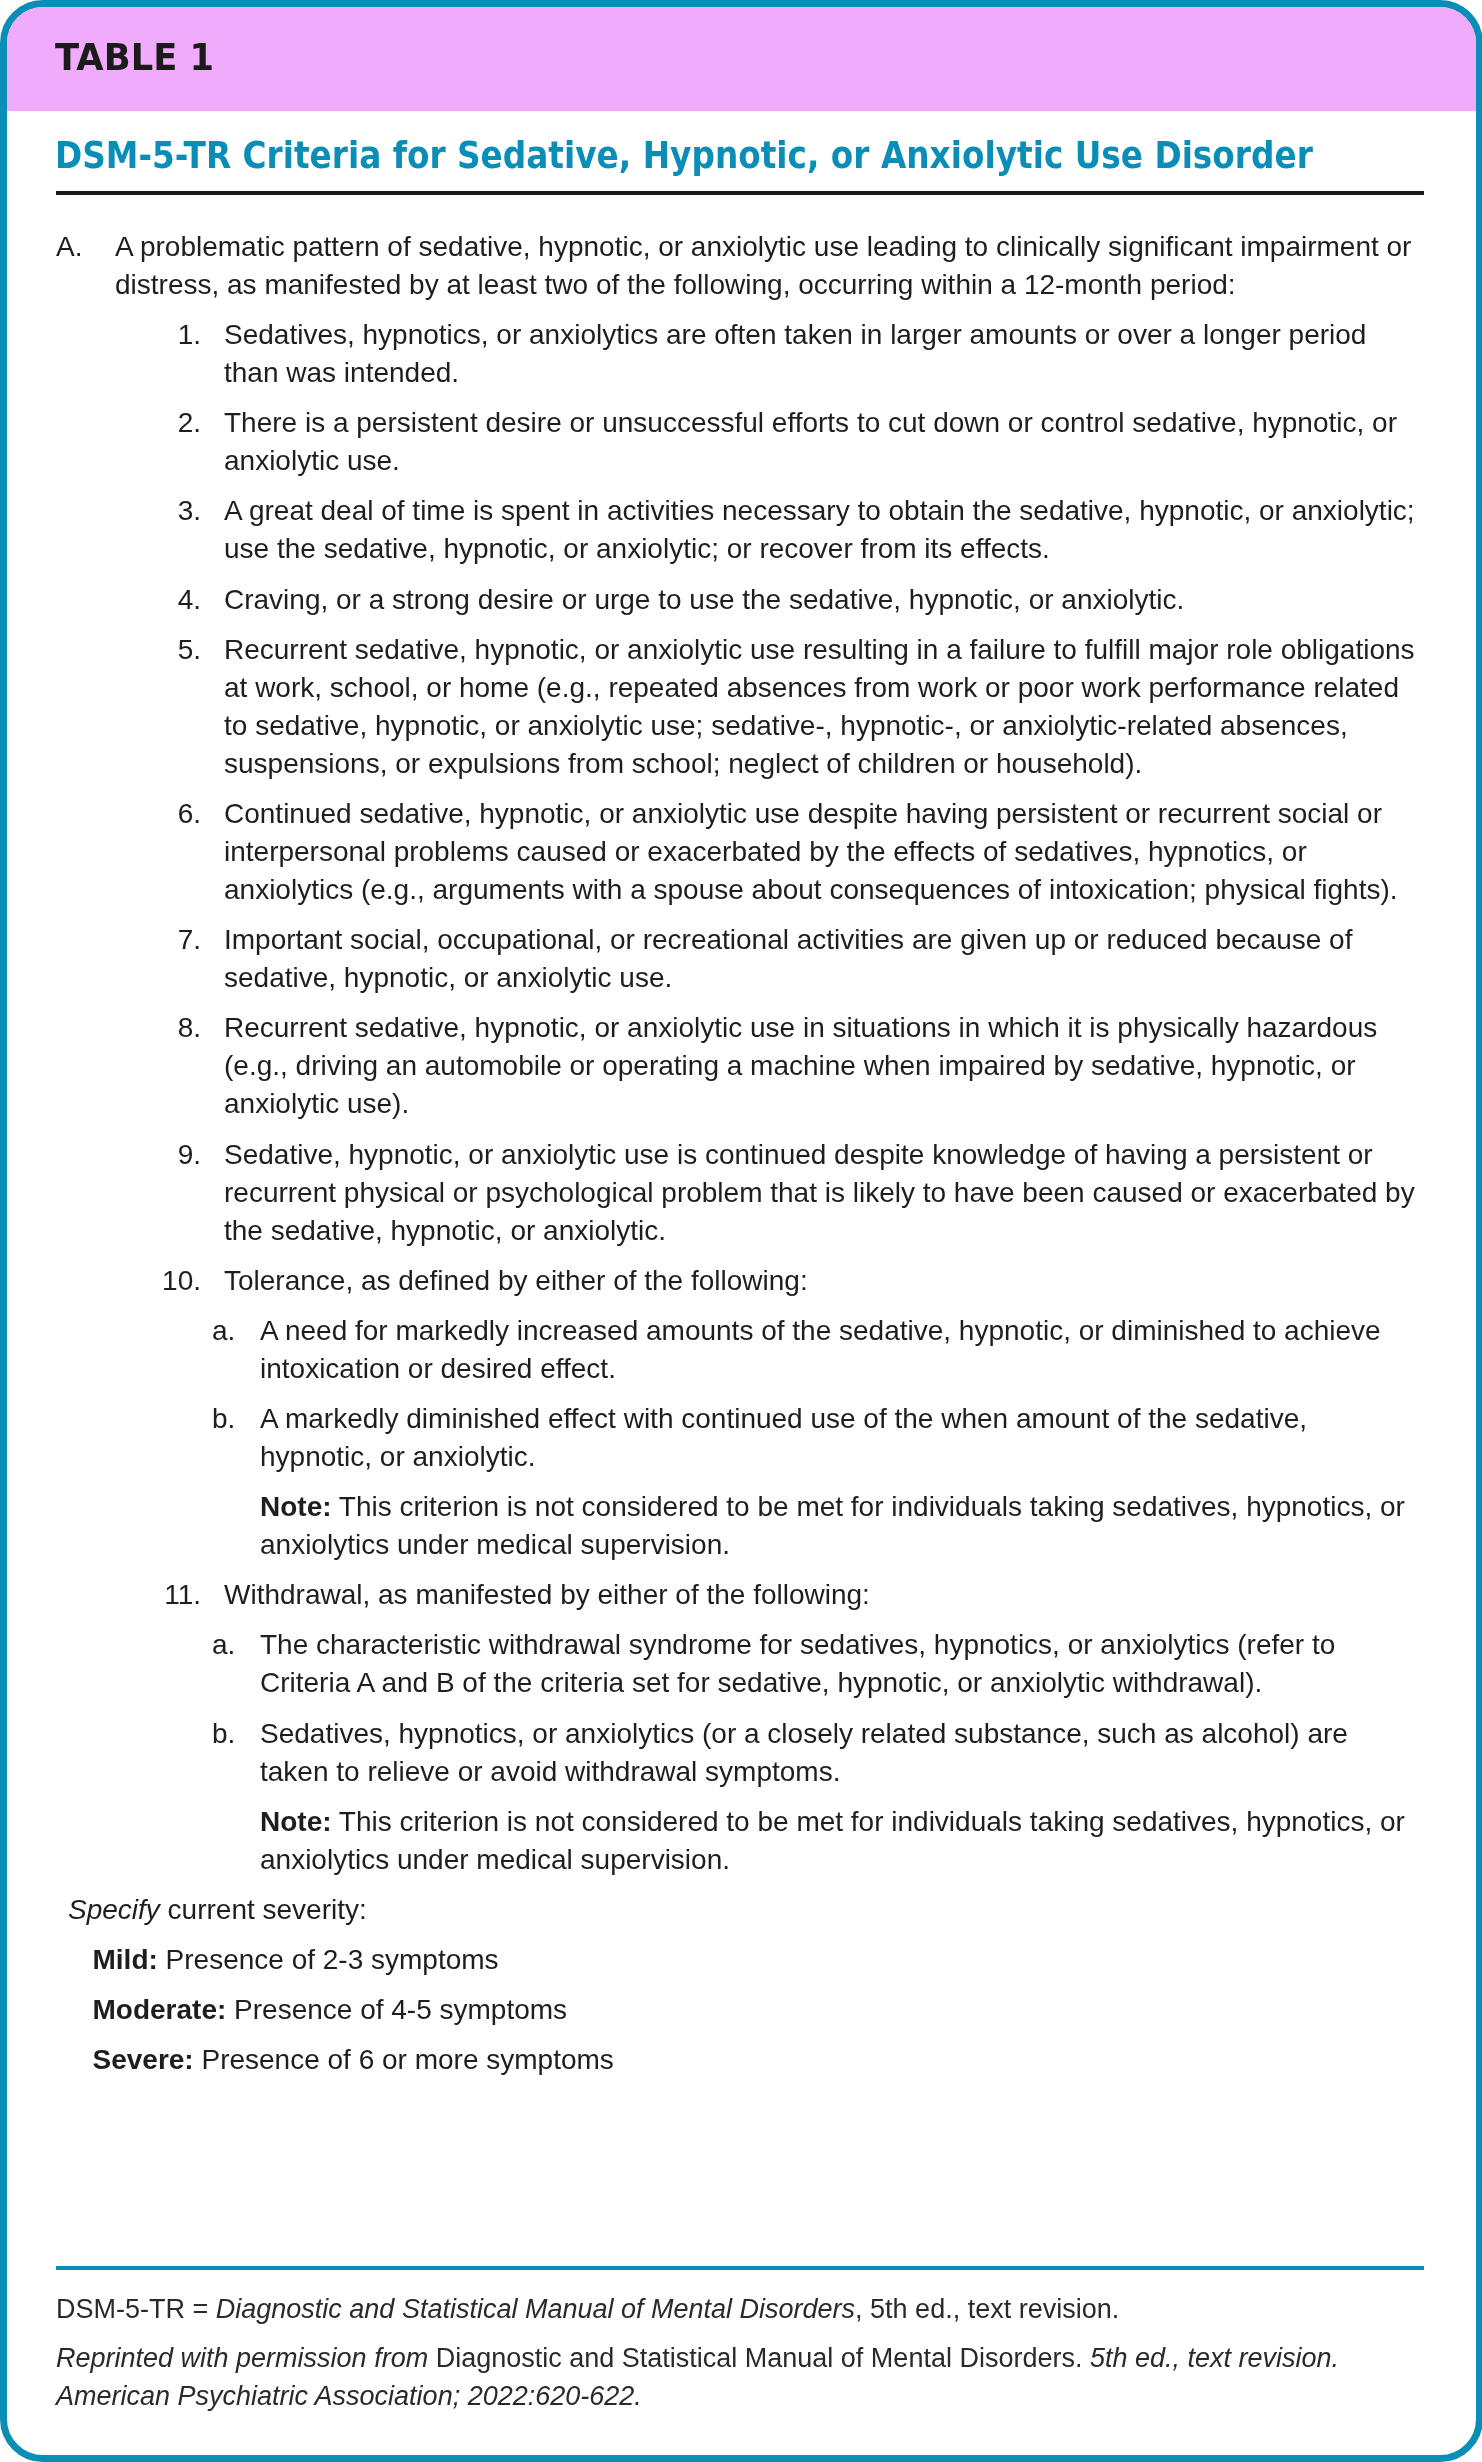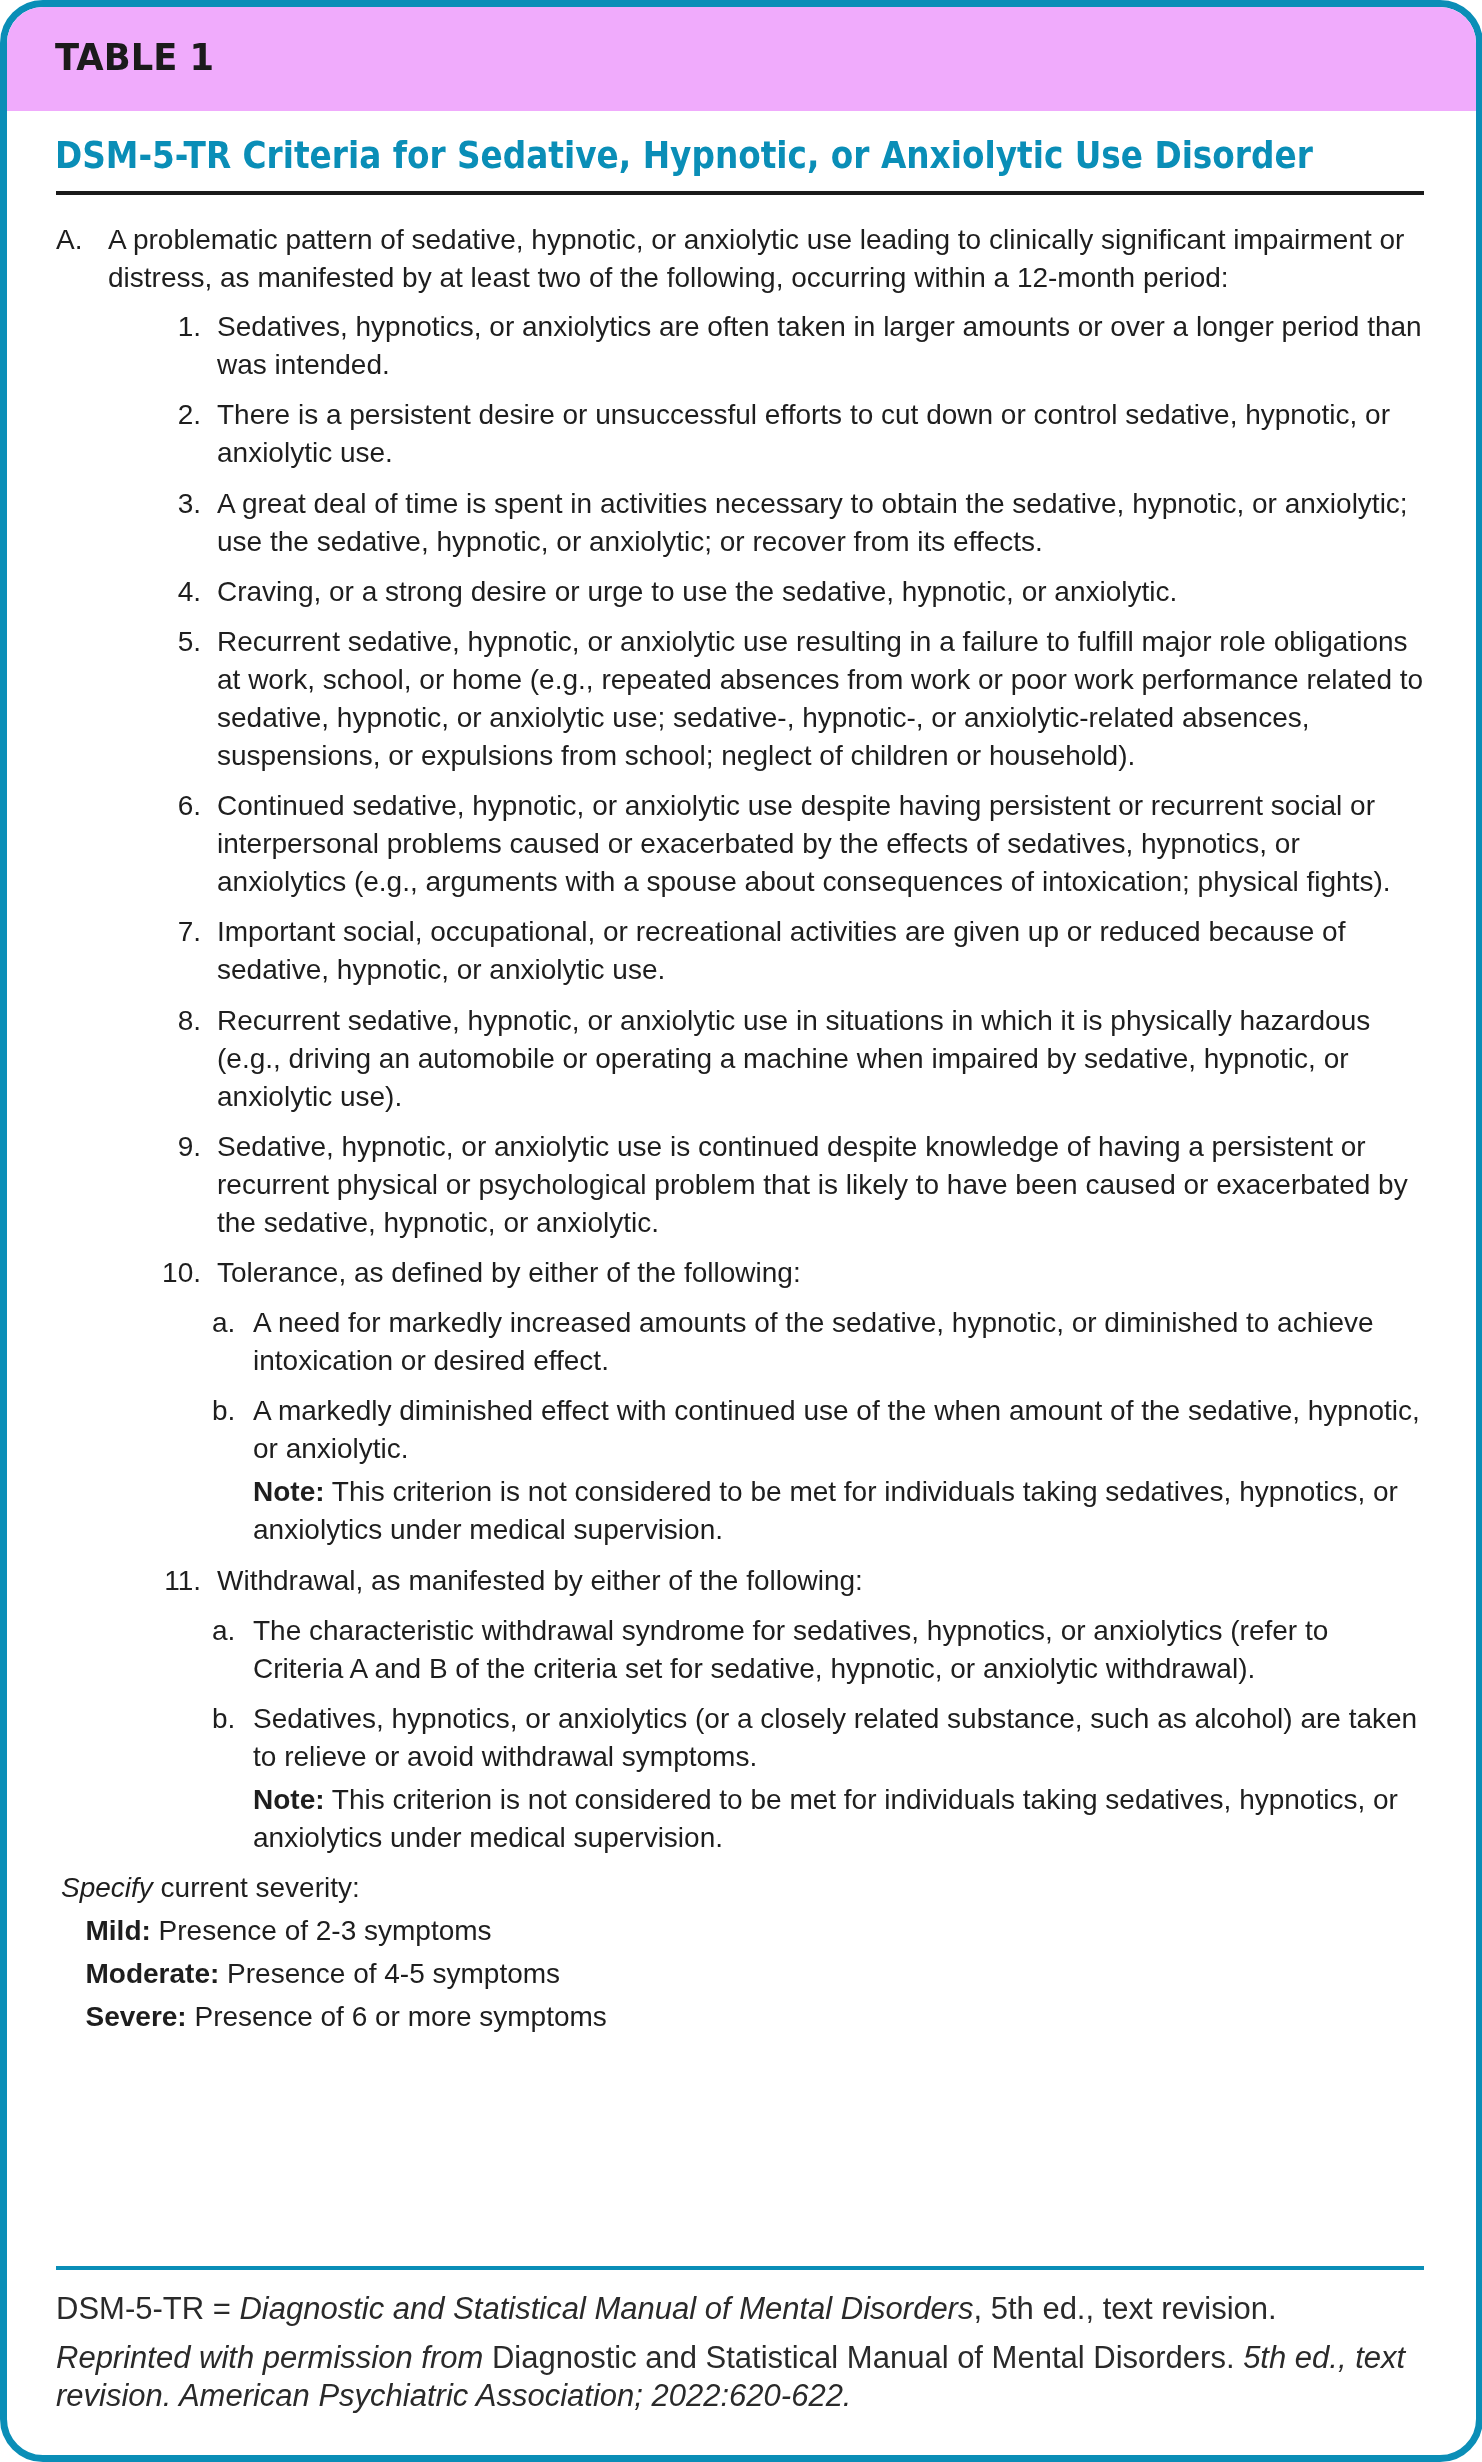--- a/index.html
+++ b/index.html
@@ -25,40 +25,40 @@
       font-family: "DejaVu Sans", sans-serif;
     }
     .rule-black {
       position: absolute; left: 49px; width: 1368px; top: 184px; height: 3.8px; background: #1a1a1a;
     }
     .content {
       position: absolute; left: 49px; top: 209px; width: 1374px;
       font-size: 28px; line-height: 38px; font-family: "Liberation Sans", sans-serif;
       color: #1e1e1e;
     }
-    .content p { margin: 5px; }
+    .content p { margin: 12px; }
     .row { position: relative; }
     .marker { position: absolute; top: 0; }
     .crit-a { padding-left: 47px; }
     .crit-a .marker { left: 0; }
     .items { margin-top: 11.3px; }
     .item { position: relative; padding-left: 109px; margin-bottom: 12.2px; }
     .item .num { position: absolute; right: calc(100% - 98px); top: 0; text-align: right; white-space: nowrap; }
     .sub { position: relative; padding-left: 36px; margin-top: 12.2px; }
     .sub .letter { position: absolute; left: 0; top: 0; }
     .note { padding-left: 36px; margin-top: 12.2px; }
     .b { font-weight: bold; }
     .i { font-style: italic; }
     .specify { margin-top: 1.9px; }
     .sev { padding-left: 24.5px; margin-top: 14px; }
     .rule-teal {
       position: absolute; left: 49px; width: 1368px; top: 2259px; height: 3.8px; background: #0a8eb7;
     }
     .footnotes {
-      position: absolute; left: 49px; top: 2283px; width: 1370px; font-size: 31px;
+      position: absolute; left: 49px; top: 2283px; width: 1370px; font-size: 27px;
       line-height: 38px; color: #2a2a2a; font-family: "Liberation Sans", sans-serif;
     }
     .footnotes p { margin: 0 0 11.3px 0; }
   </style>
 </head>
 <body>
 
 <div class="frame">
   <div class="header-band">
     <div class="table-label">TABLE 1</div>

